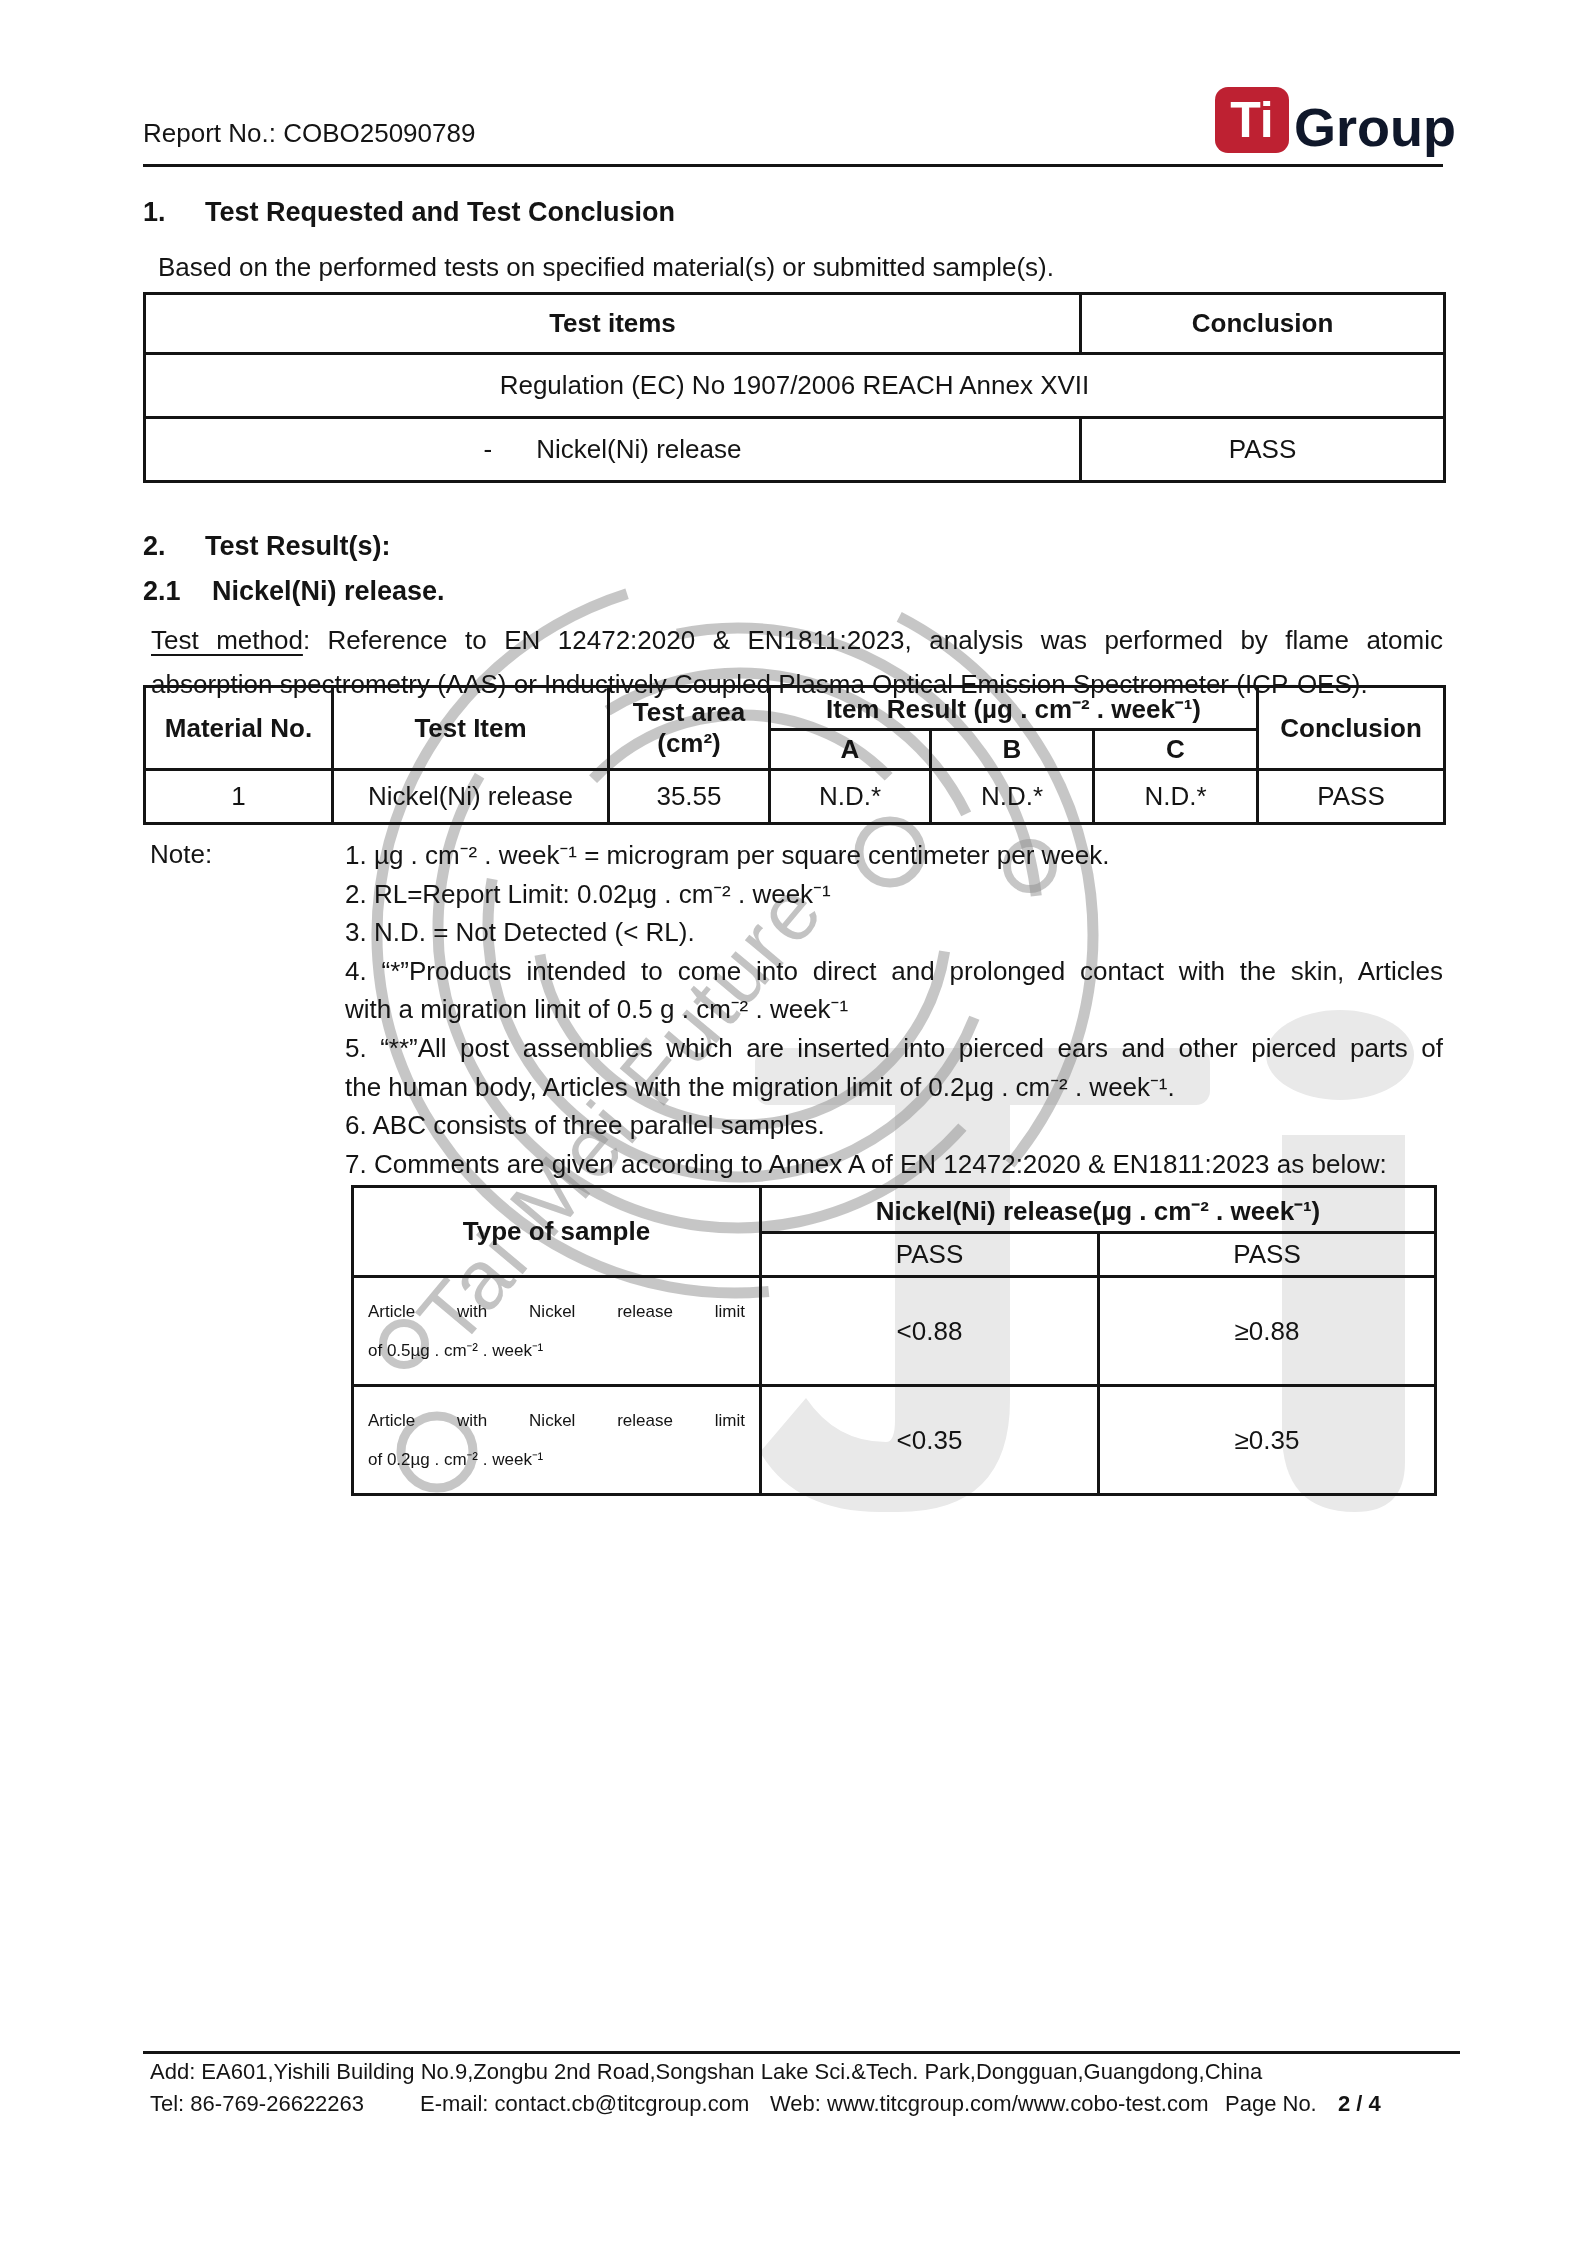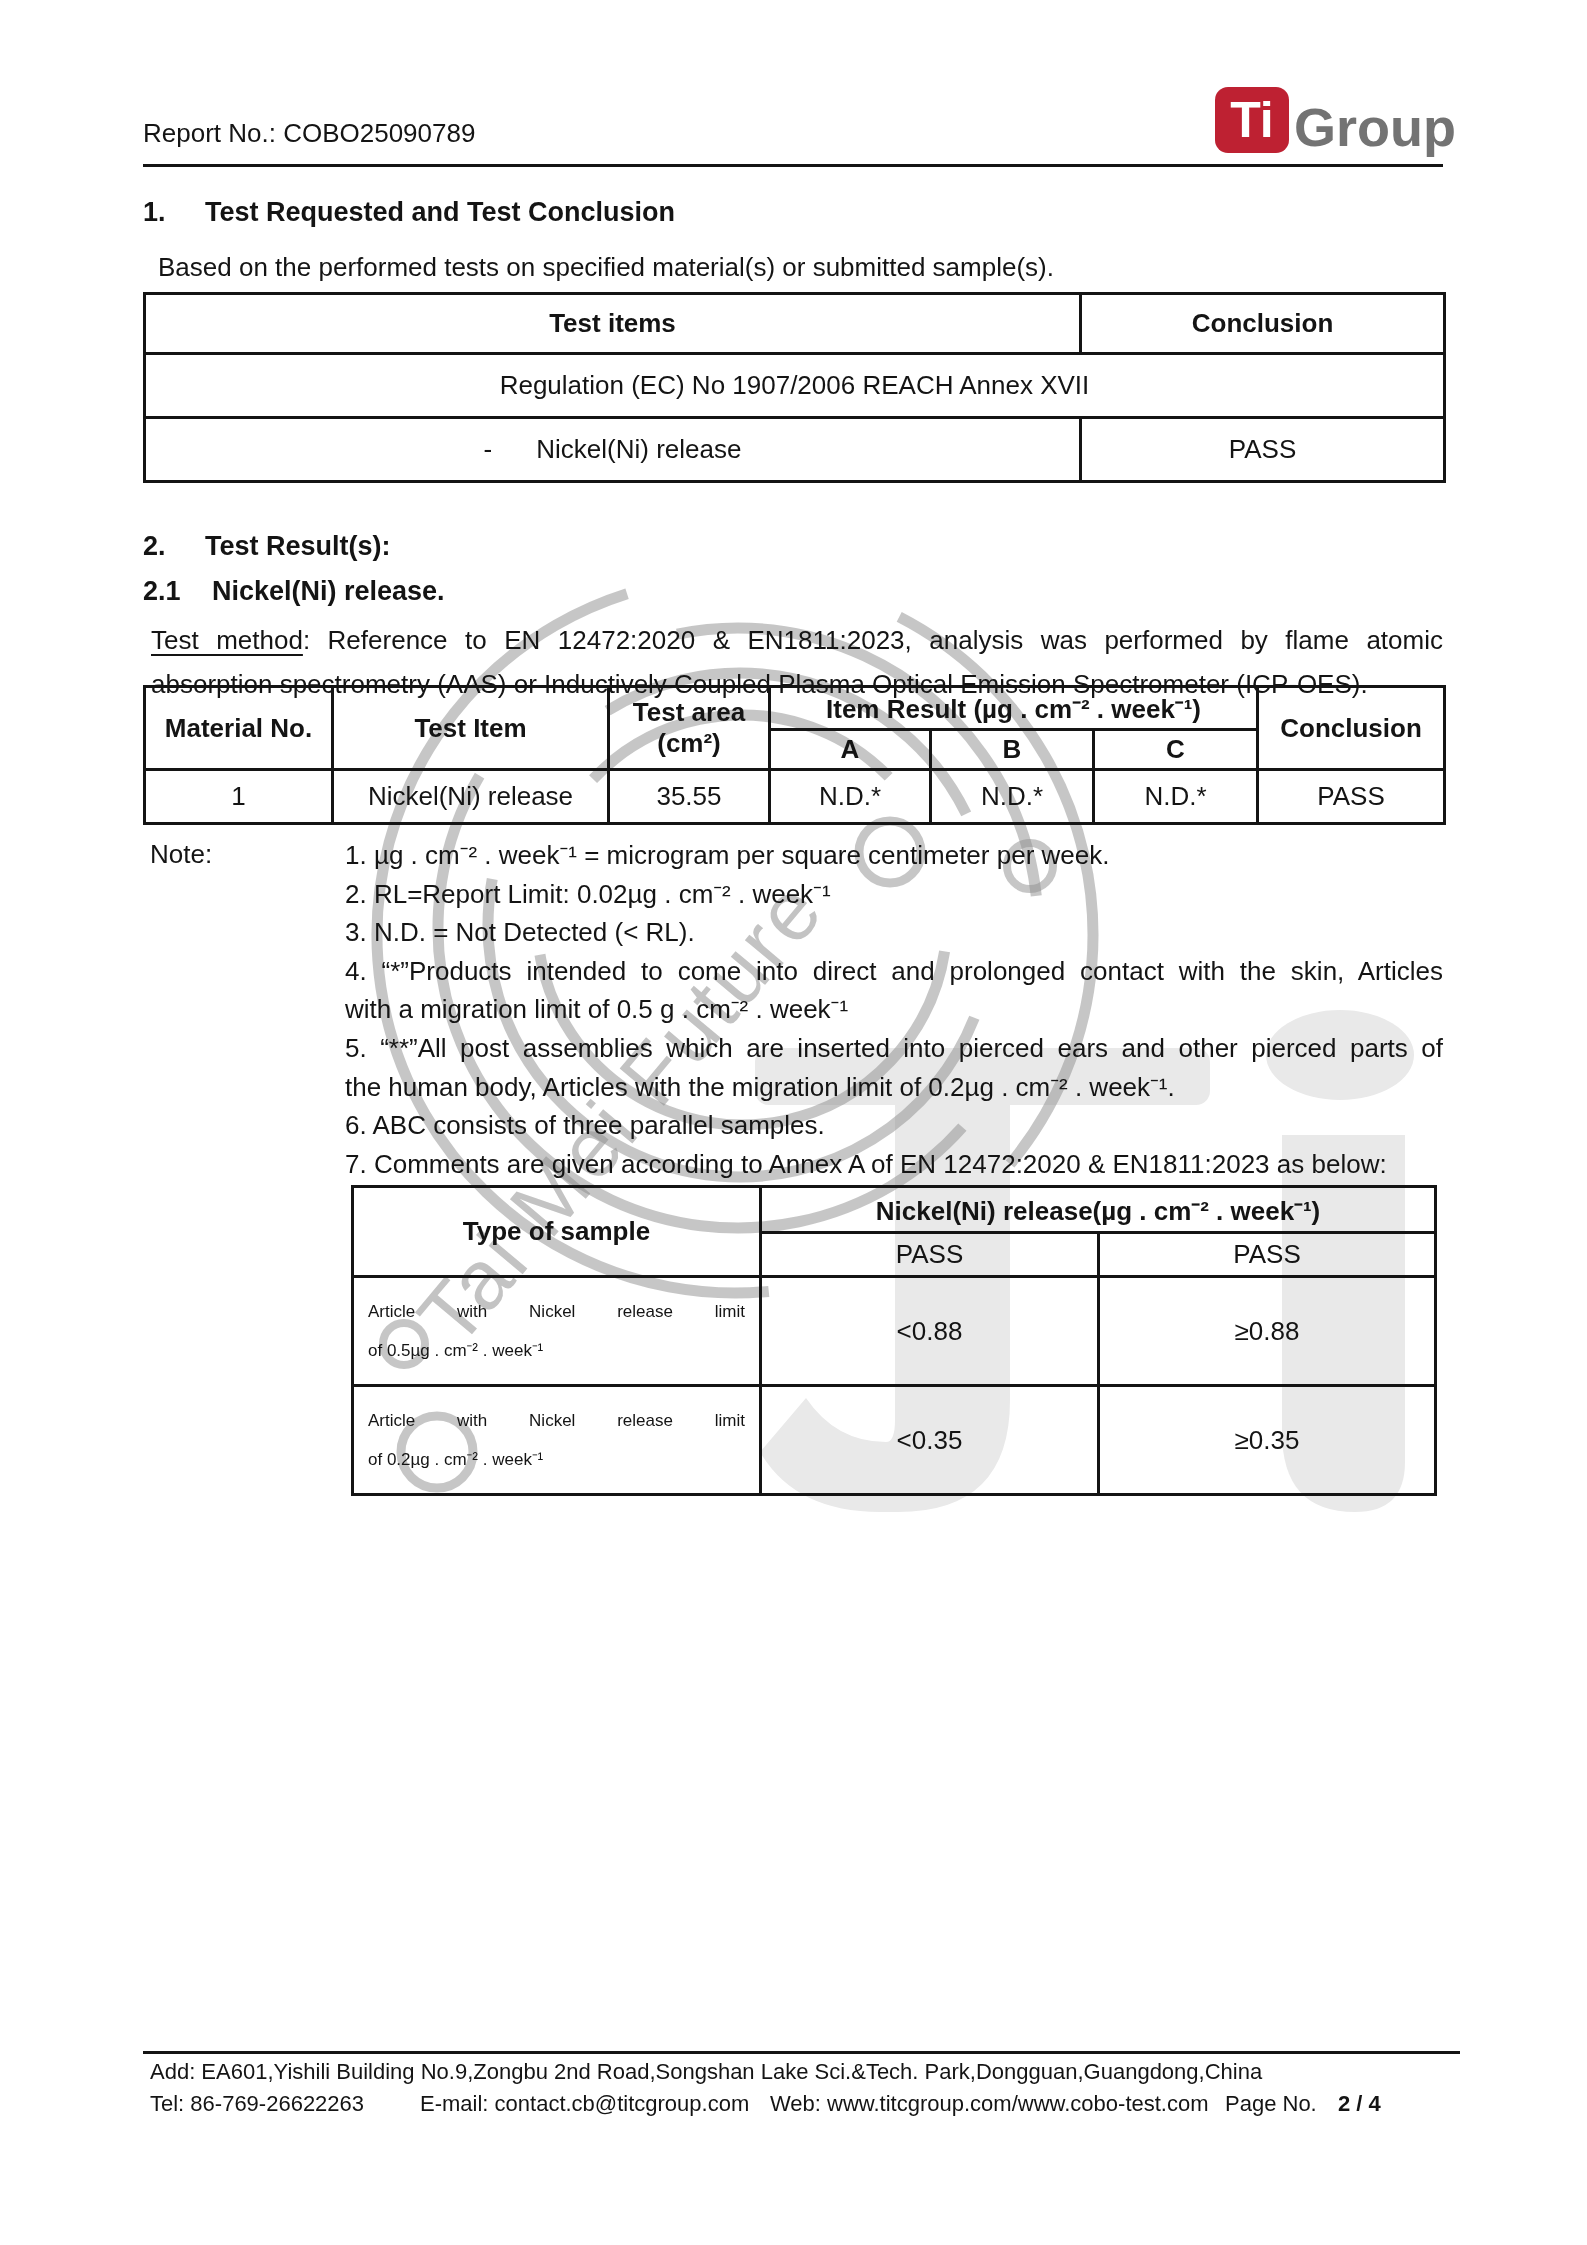--- a/index.html
+++ b/index.html
@@ -95,21 +95,21 @@
       <circle cx="437" cy="1452" r="36" stroke-width="9"></circle>
       <circle cx="404" cy="1344" r="21" stroke-width="8"></circle>
     </g>
   </svg>
   <div class="abs seal-text">Tai Mei Future</div>
 
   <div class="abs report-no">Report No.: COBO25090789</div>
   <div class="abs logo-box" style="background:#be2132">
     <span>Ti</span>
   </div>
-  <div class="abs logo-group" style="color:#737373">Group</div>
+  <div class="abs logo-group" style="color:#0f172a">Group</div>
   <div class="abs rule rule-top"></div>
 
   <div class="abs h-num s1-num">1.</div>
   <div class="abs h-txt s1-title">Test Requested and Test Conclusion</div>
   <div class="abs intro">Based on the performed tests on specified material(s) or submitted sample(s).</div>
 
   <table class="abs doc t1">
     <colgroup>
         <col style="width:936px">
         <col style="width:364px">

